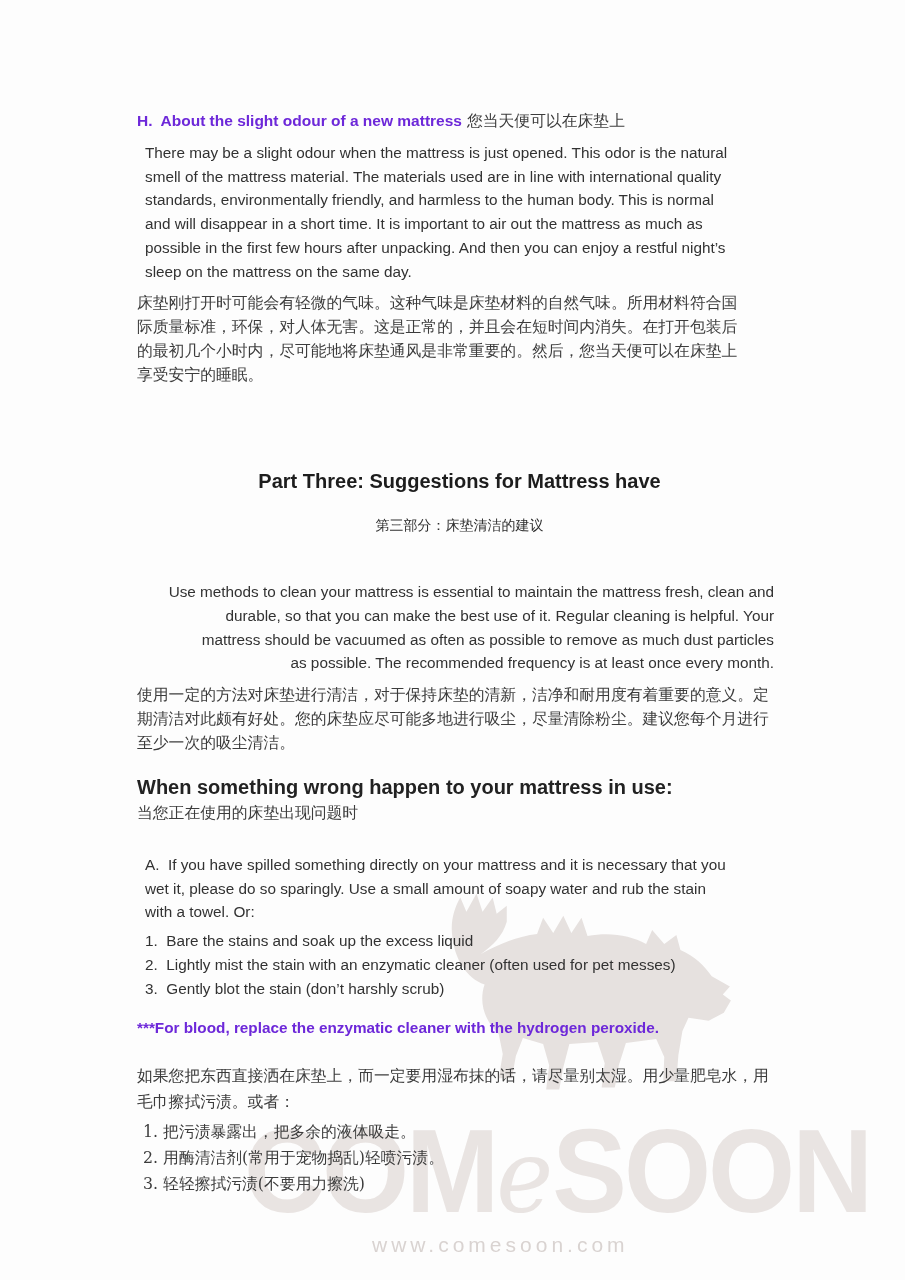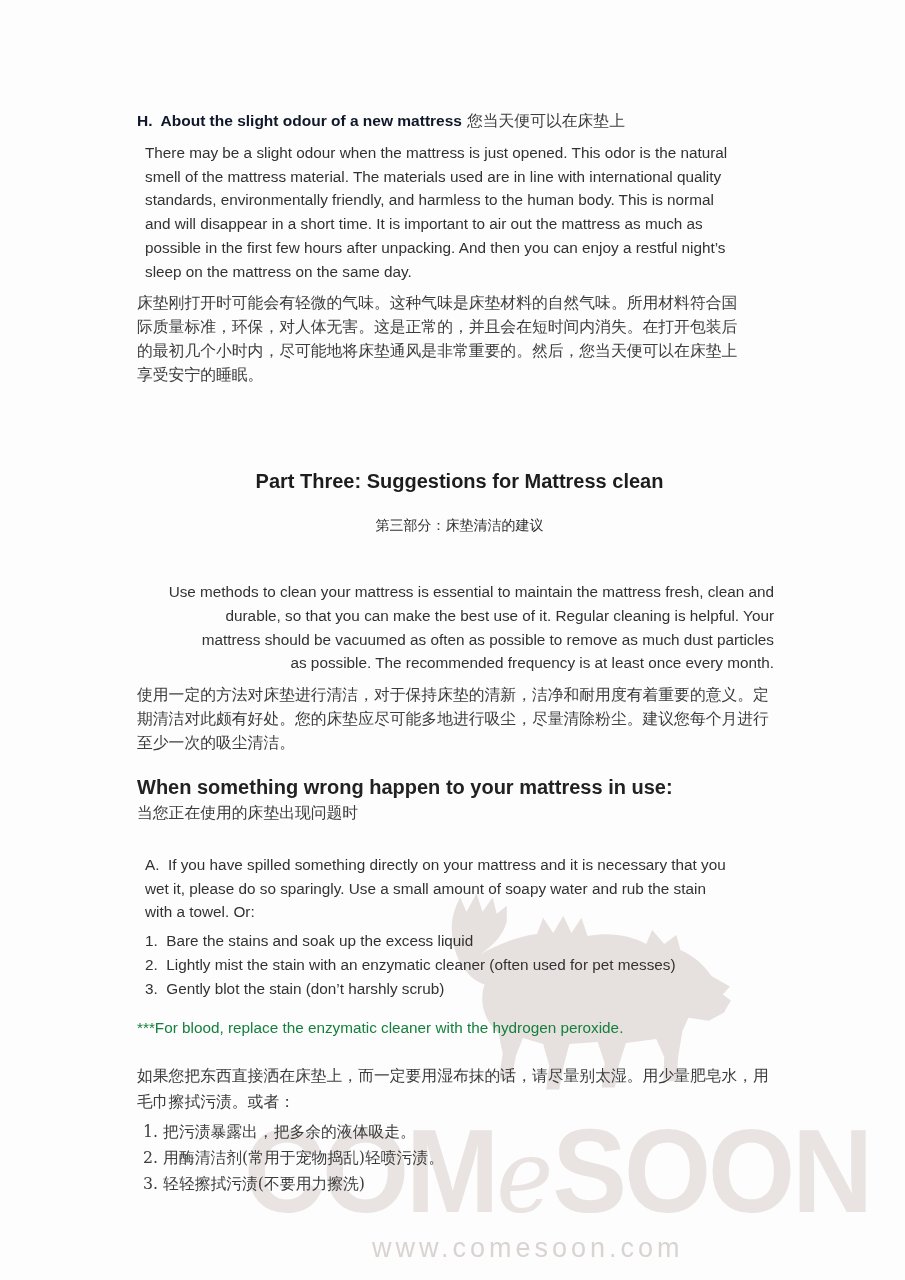--- a/index.html
+++ b/index.html
@@ -23,33 +23,33 @@
     transform:scaleY(1.06); transform-origin:top left;
     white-space:pre;
   }
   .wm-logo .script-e {
     font-family:"DejaVu Serif", serif;
     font-style:italic; font-weight:400;
     font-size:0.86em; letter-spacing:-1px;
   }
   .wm-url {
     left:372px; top:1233px;
-    font-size:27px; letter-spacing:4px;
+    font-size:21px; letter-spacing:4px;
     color:#d9d3d1; white-space:pre;
   }
 
   
   .content {
     position:absolute; z-index:1; left:137px; top:0; width:645px;
     padding-top:109px;
   }
   .pre { white-space:pre; }
 
   .h-heading { font-size:15.5px; line-height:24px; }
-  .h-heading .en { font-weight:700; color:#0f172a; }
+  .h-heading .en { font-weight:700; color:#6d28d9; }
   .h-heading .cn { font-family:"DejaVu Serif", serif; font-weight:400; color:#3c3c3c; font-size:15.8px; }
 
   .para-en { font-size:15.3px; line-height:23.7px; color:#323232; margin:8px; }
   .para-cn {
     font-family:"DejaVu Serif", serif;
     font-size:15.8px; line-height:24px; color:#3c3c3c; margin:0;
   }
   .cn1 { margin-top:1px; }
 
   .part-title-en {
@@ -66,21 +66,21 @@
   .intro-cn { }
 
   .when-heading {
     margin-top:20px; font-size:20px; font-weight:700;
     line-height:24px; color:#222222;
   }
   .when-cn { line-height:24px; margin-top:2px; }
 
   .para-a { margin-top:28px; }
   .steps-en { margin-top:-3px; }
-  .note-en { margin-top:16px; font-size:15.3px; line-height:23px; color:#15803d; }
+  .note-en { margin-top:16px; font-size:15.3px; line-height:23px; color:#6d28d9;font-weight:bold; }
   .para-a-cn { margin-top:24px; line-height:26px; }
   .steps-cn { margin-top:4px; line-height:26px; padding-left:6px; }
 </style>
 </head>
 <body>
 
 <div class="page">
 
   <svg class="wm wm-animal" viewBox="0 0 315 205" aria-hidden="true">
     <path fill="#e6e1df" d="M36,10 L42,24 L52,6 L58,24 L68,10 L72,26 L82,18 L82,34
@@ -113,21 +113,21 @@
 standards, environmentally friendly, and harmless to the human body. This is normal
 and will disappear in a short time. It is important to air out the mattress as much as
 possible in the first few hours after unpacking. And then you can enjoy a restful night’s
 sleep on the mattress on the same day.</div>
 
     <div class="para-cn pre cn1">床垫刚打开时可能会有轻微的气味。这种气味是床垫材料的自然气味。所用材料符合国
 际质量标准，环保，对人体无害。这是正常的，并且会在短时间内消失。在打开包装后
 的最初几个小时内，尽可能地将床垫通风是非常重要的。然后，您当天便可以在床垫上
 享受安宁的睡眠。</div>
 
-    <div class="part-title-en">Part Three: Suggestions for Mattress clean</div>
+    <div class="part-title-en">Part Three: Suggestions for Mattress have</div>
 
     <div class="part-title-cn">第三部分：床垫清洁的建议</div>
 
     <div class="para-en pre intro-en">Use methods to clean your mattress is essential to maintain the mattress fresh, clean and
 durable, so that you can make the best use of it. Regular cleaning is helpful. Your
 mattress should be vacuumed as often as possible to remove as much dust particles
 as possible. The recommended frequency is at least once every month.</div>
 
     <div class="para-cn pre intro-cn">使用一定的方法对床垫进行清洁，对于保持床垫的清新，洁净和耐用度有着重要的意义。定
 期清洁对此颇有好处。您的床垫应尽可能多地进行吸尘，尽量清除粉尘。建议您每个月进行

